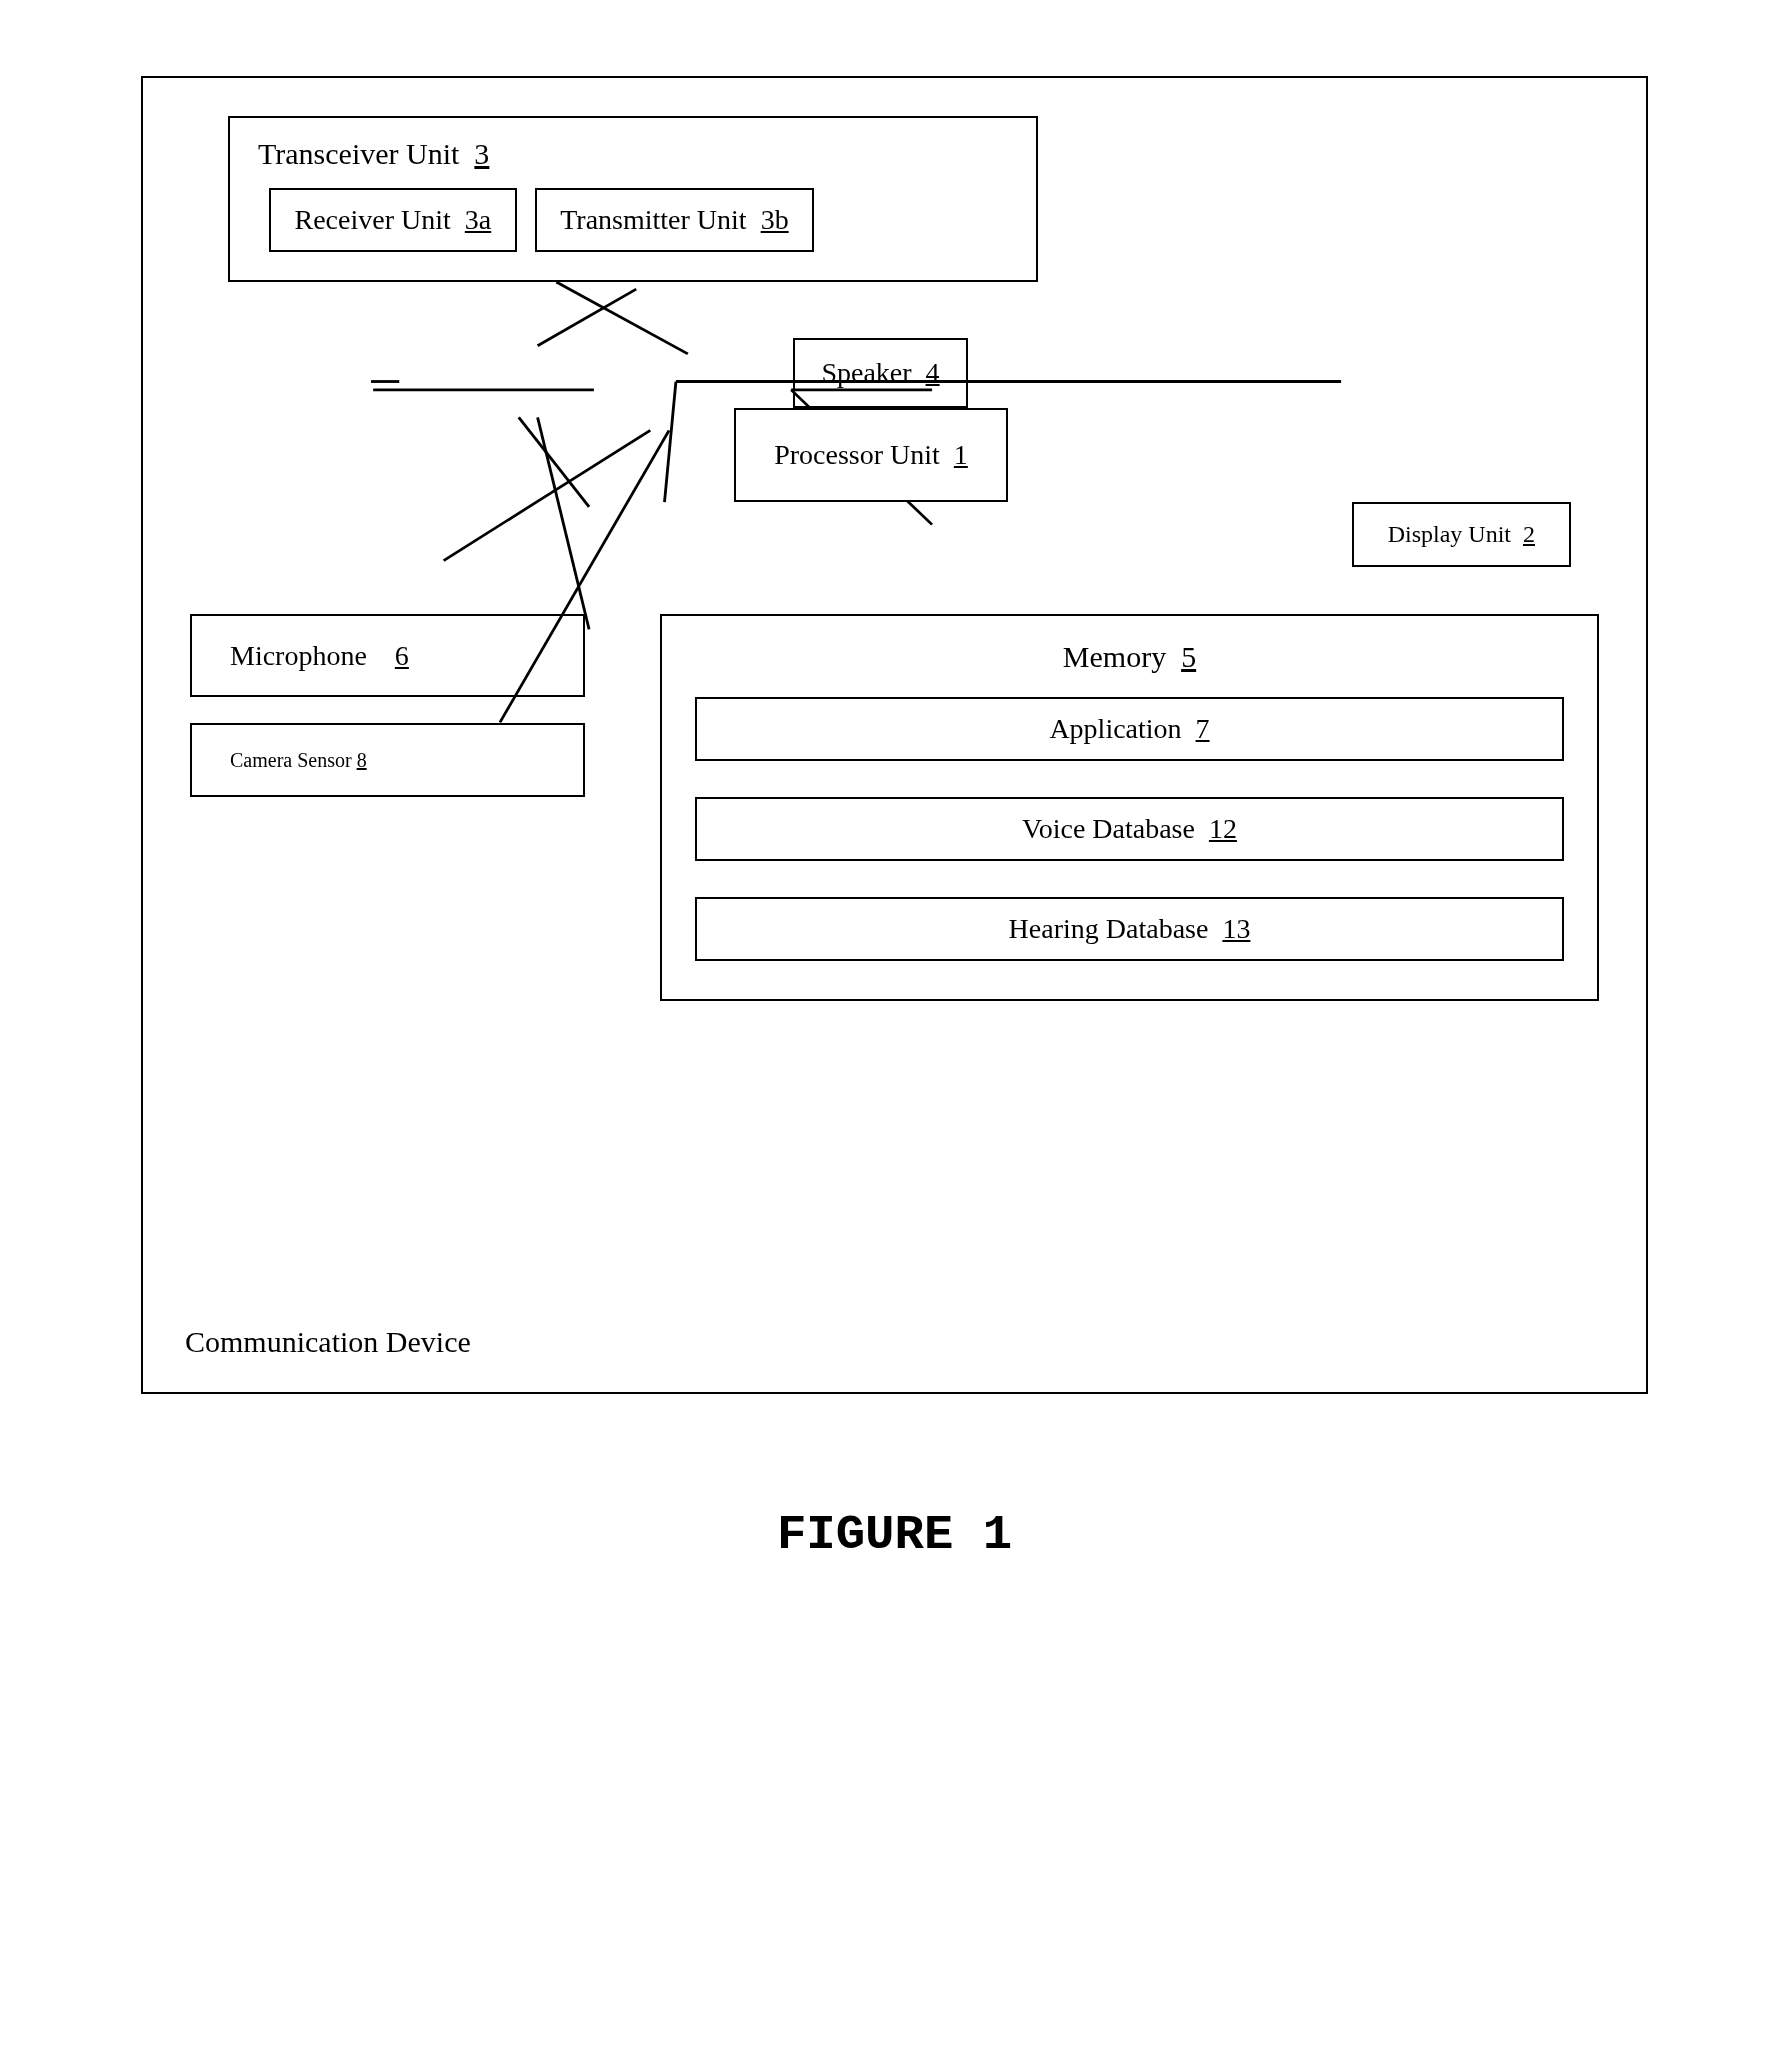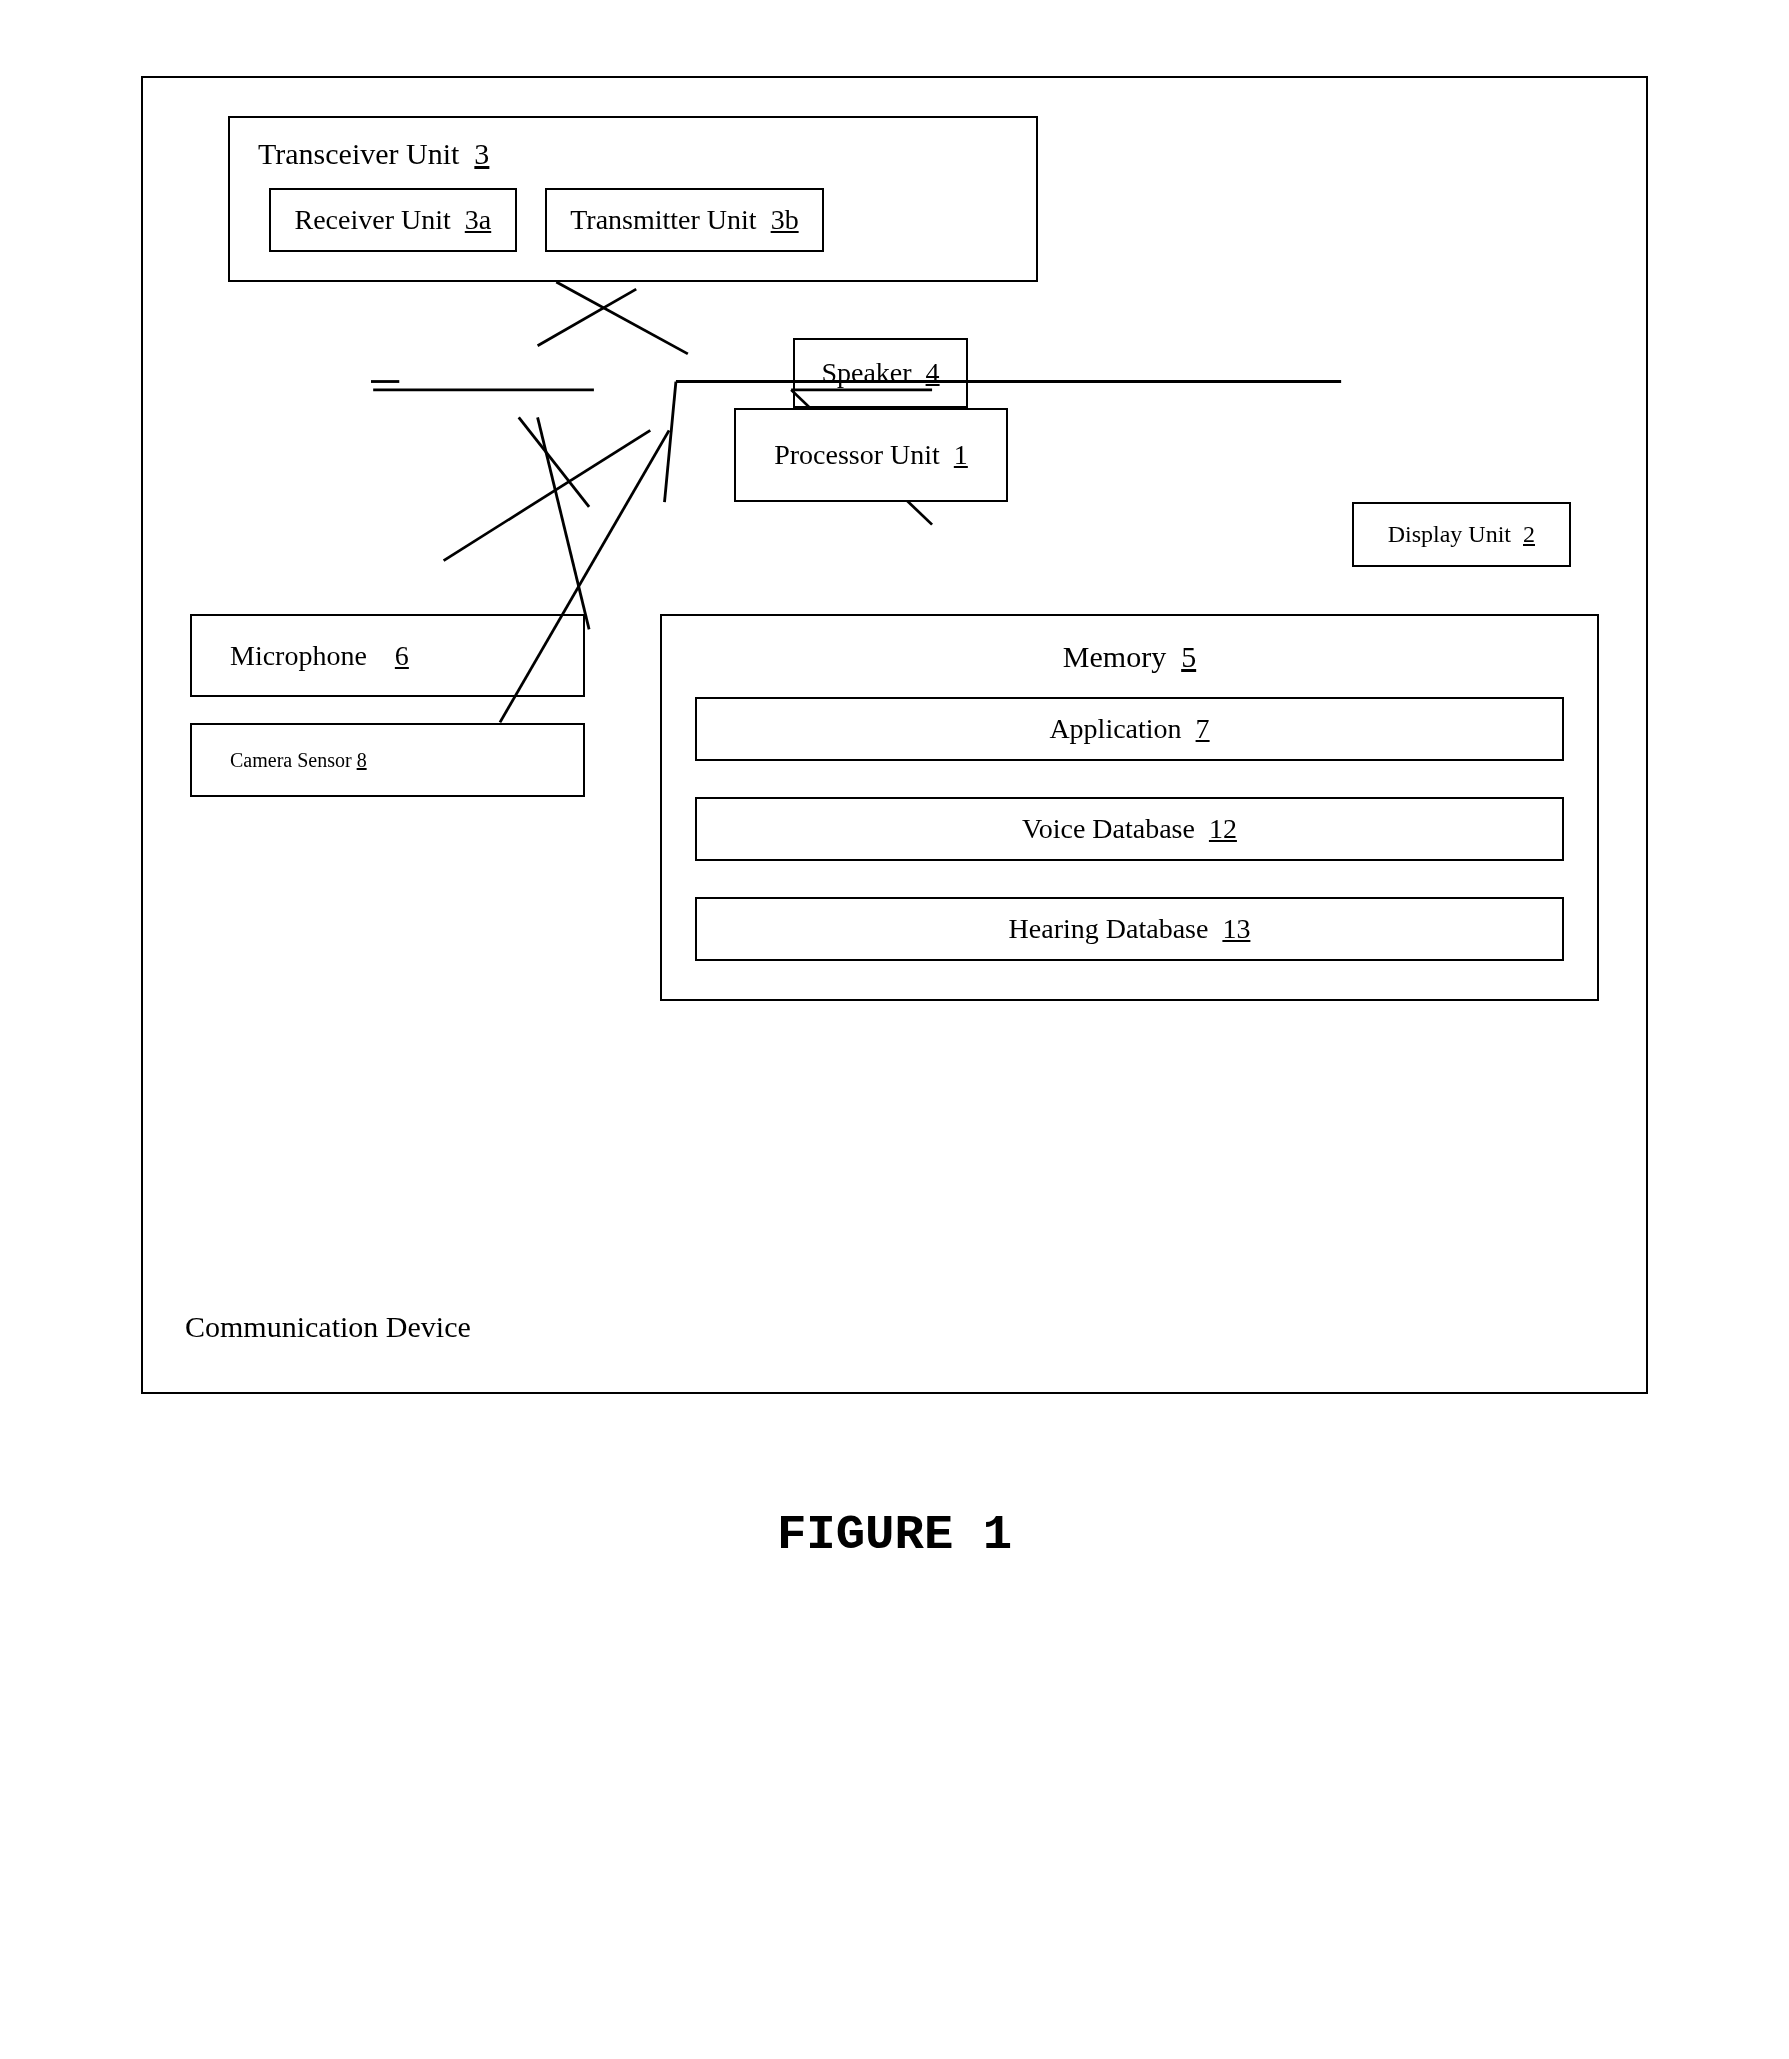--- a/index.html
+++ b/index.html
@@ -64,21 +64,21 @@
 <body>
 
 <div class="diagram-wrapper">
   <div class="outer-box" style="position: relative;">
 
     <div style="display:flex; justify-content:flex-start; padding-left:38px; margin-bottom:0;">
       <div style="border:2.8px solid #000; padding:19px 28px 28px 28px; width:810px; position:relative;">
         <div style="font-size:30px; margin-bottom:17px;">
           <span>Transceiver Unit</span>&nbsp;&nbsp;<span class="ref">3</span>
         </div>
-        <div style="display:flex; gap:28px;padding-left:11px;">
+        <div style="display:flex; gap:18px;padding-left:11px;">
           <div class="inner-box">
             <span>Receiver Unit</span>&nbsp;&nbsp;<span class="ref">3a</span>
           </div>
           <div class="inner-box">
             <span>Transmitter Unit</span>&nbsp;&nbsp;<span class="ref">3b</span>
           </div>
         </div>
       </div>
     </div>
 
@@ -135,21 +135,21 @@
             </div>
             <div class="memory-item">
               <span>Hearing Database</span>&nbsp;&nbsp;<span class="ref">13</span>
             </div>
           </div>
         </div>
       </div>
 
     </div>
 
-    <div style="position:absolute; bottom:48px; left:42px; font-size:30px;font-family:Liberation Serif, serif;">Communication Device</div>
+    <div style="position:absolute; bottom:33px; left:42px; font-size:30px;font-family:Liberation Serif, serif;">Communication Device</div>
 
   <svg style="position: absolute; top: 0px; left: 0px; width: 100%; height: 100%; pointer-events: none; z-index: 5;" viewBox="0 0 1594 1394" width="1501" height="1313">
         <line x1="523" y1="224" x2="418.3671875" y2="284" stroke="#000" stroke-width="3"></line>
         <line x1="271.625" y1="322" x2="241.625" y2="322" stroke="#000" stroke-width="3"></line>
         <line x1="398.3671875" y1="360" x2="473" y2="455" stroke="#000" stroke-width="3"></line>
         <line x1="418.3671875" y1="360" x2="473" y2="585" stroke="#000" stroke-width="3"></line>
         <line x1="565.109375" y1="322" x2="1270.828125" y2="322" stroke="#000" stroke-width="3"></line>
         <line x1="565.109375" y1="322" x2="553" y2="450" stroke="#000" stroke-width="3"></line>
       </svg>
     </div>

